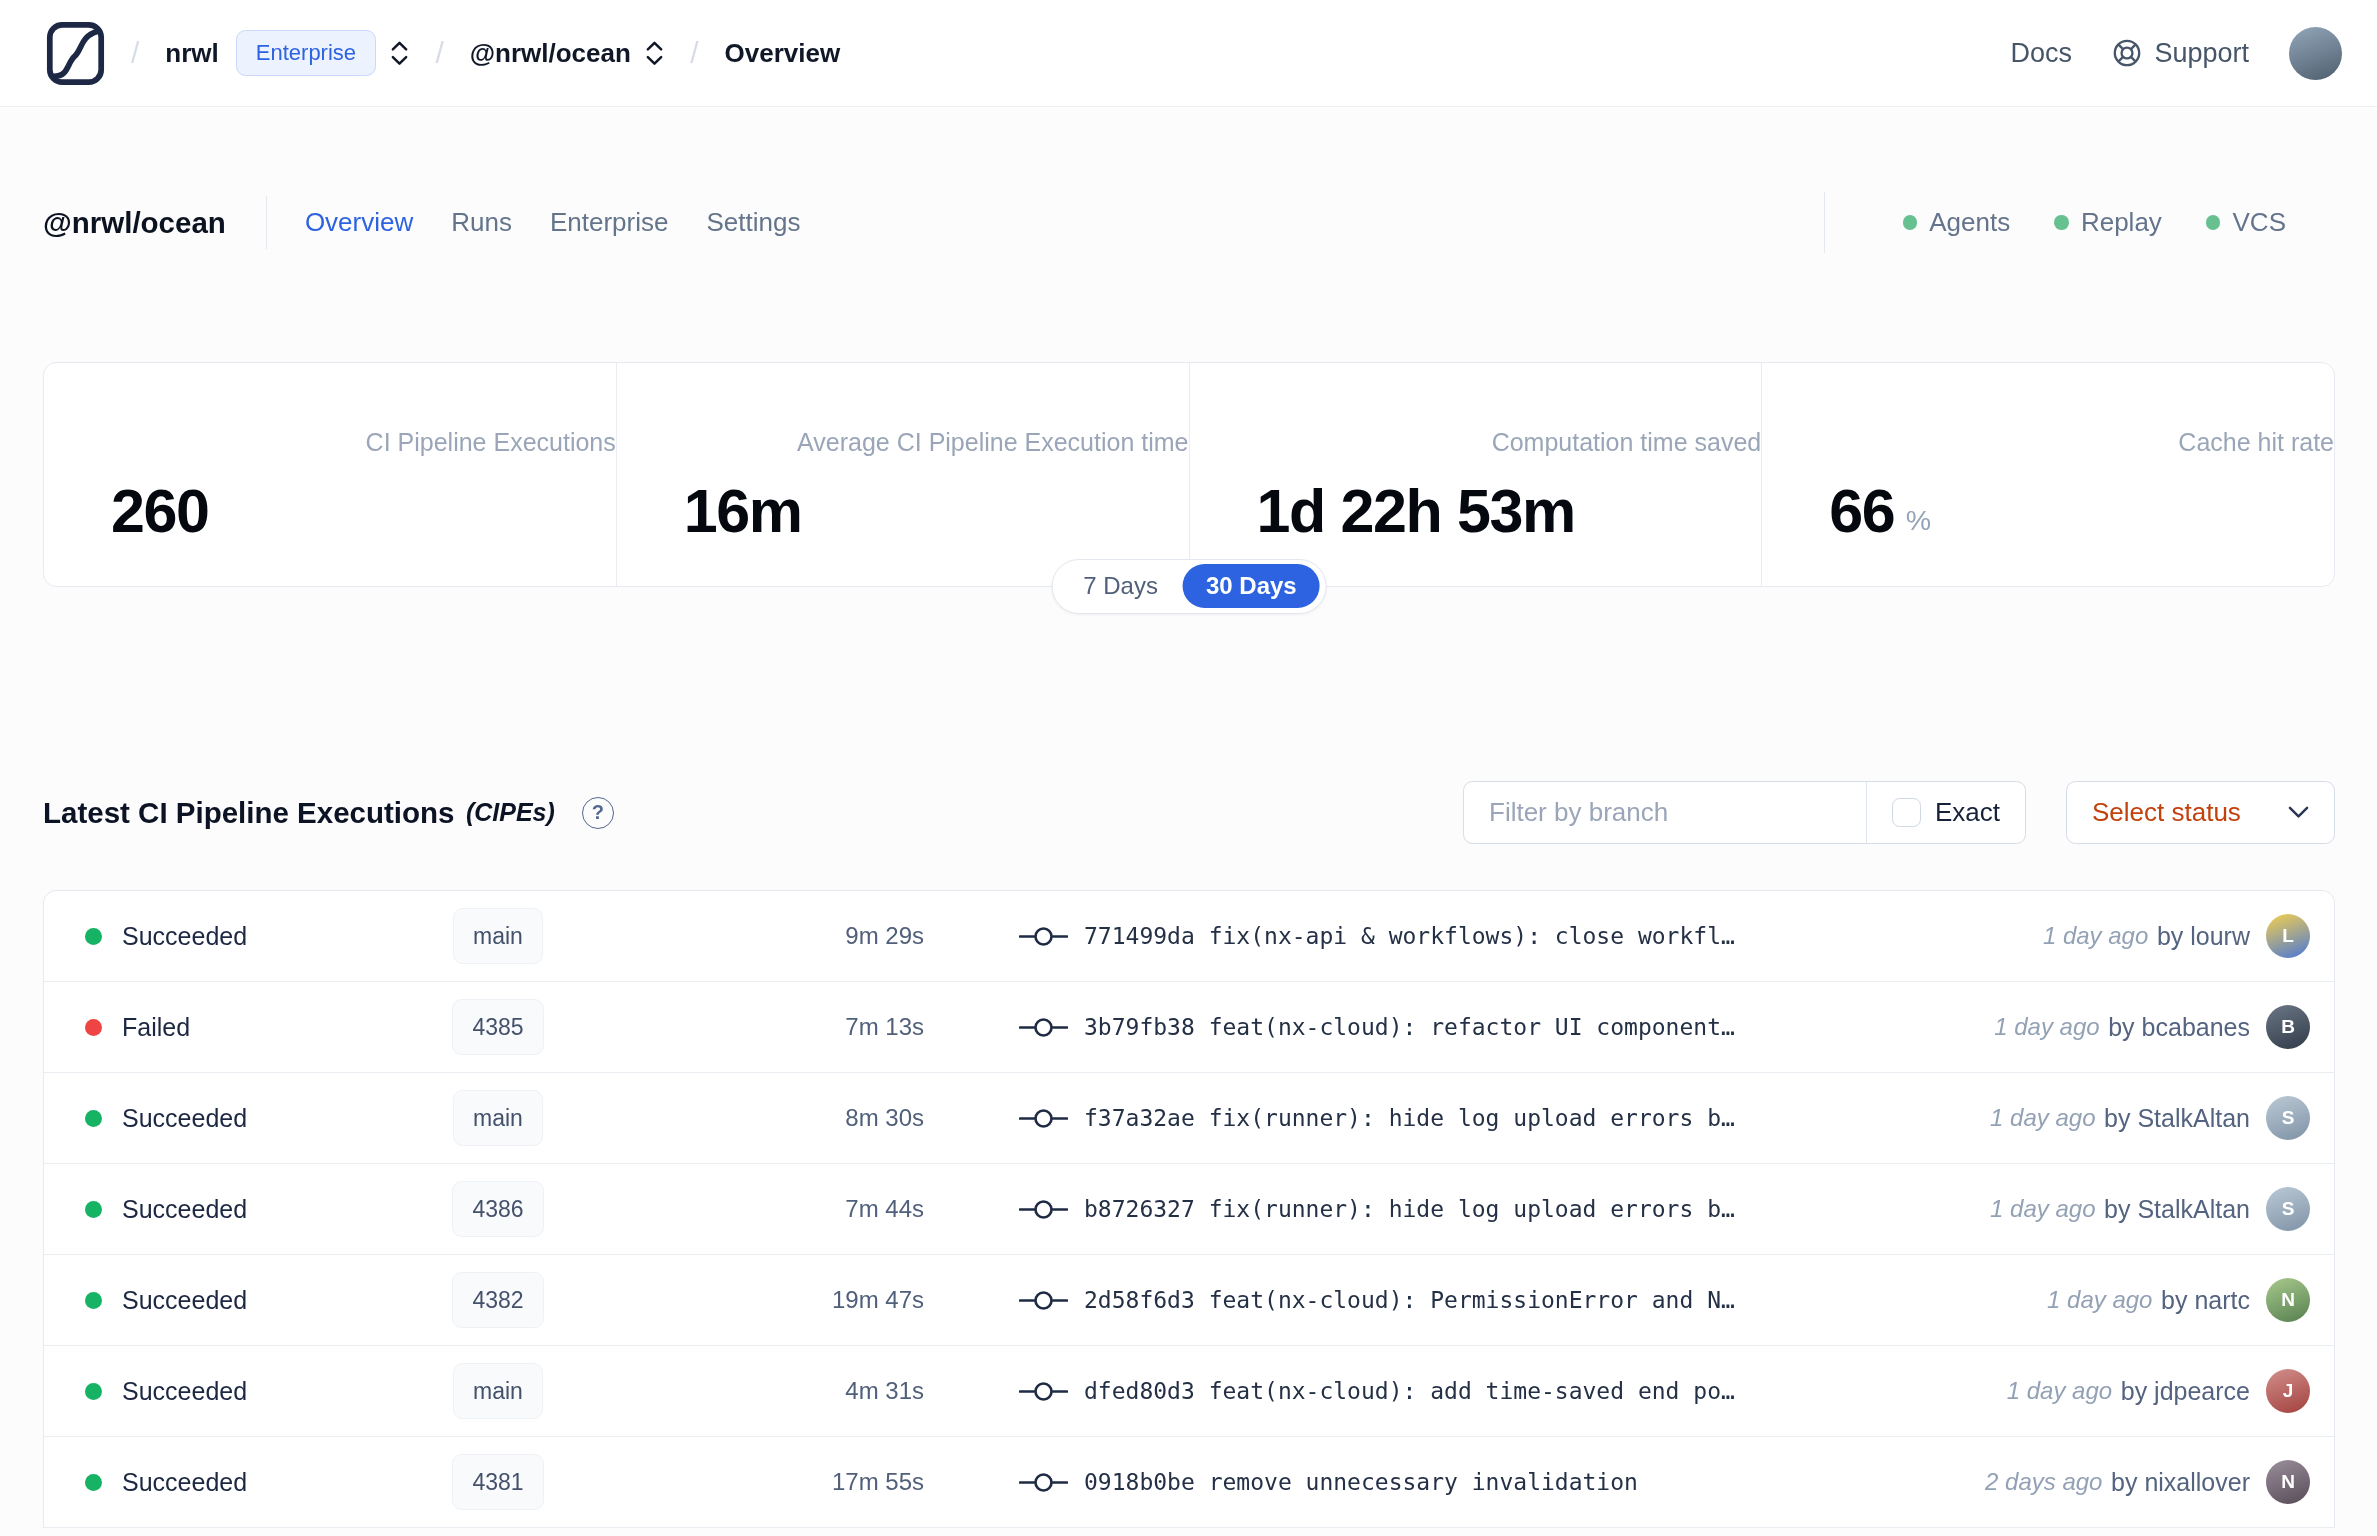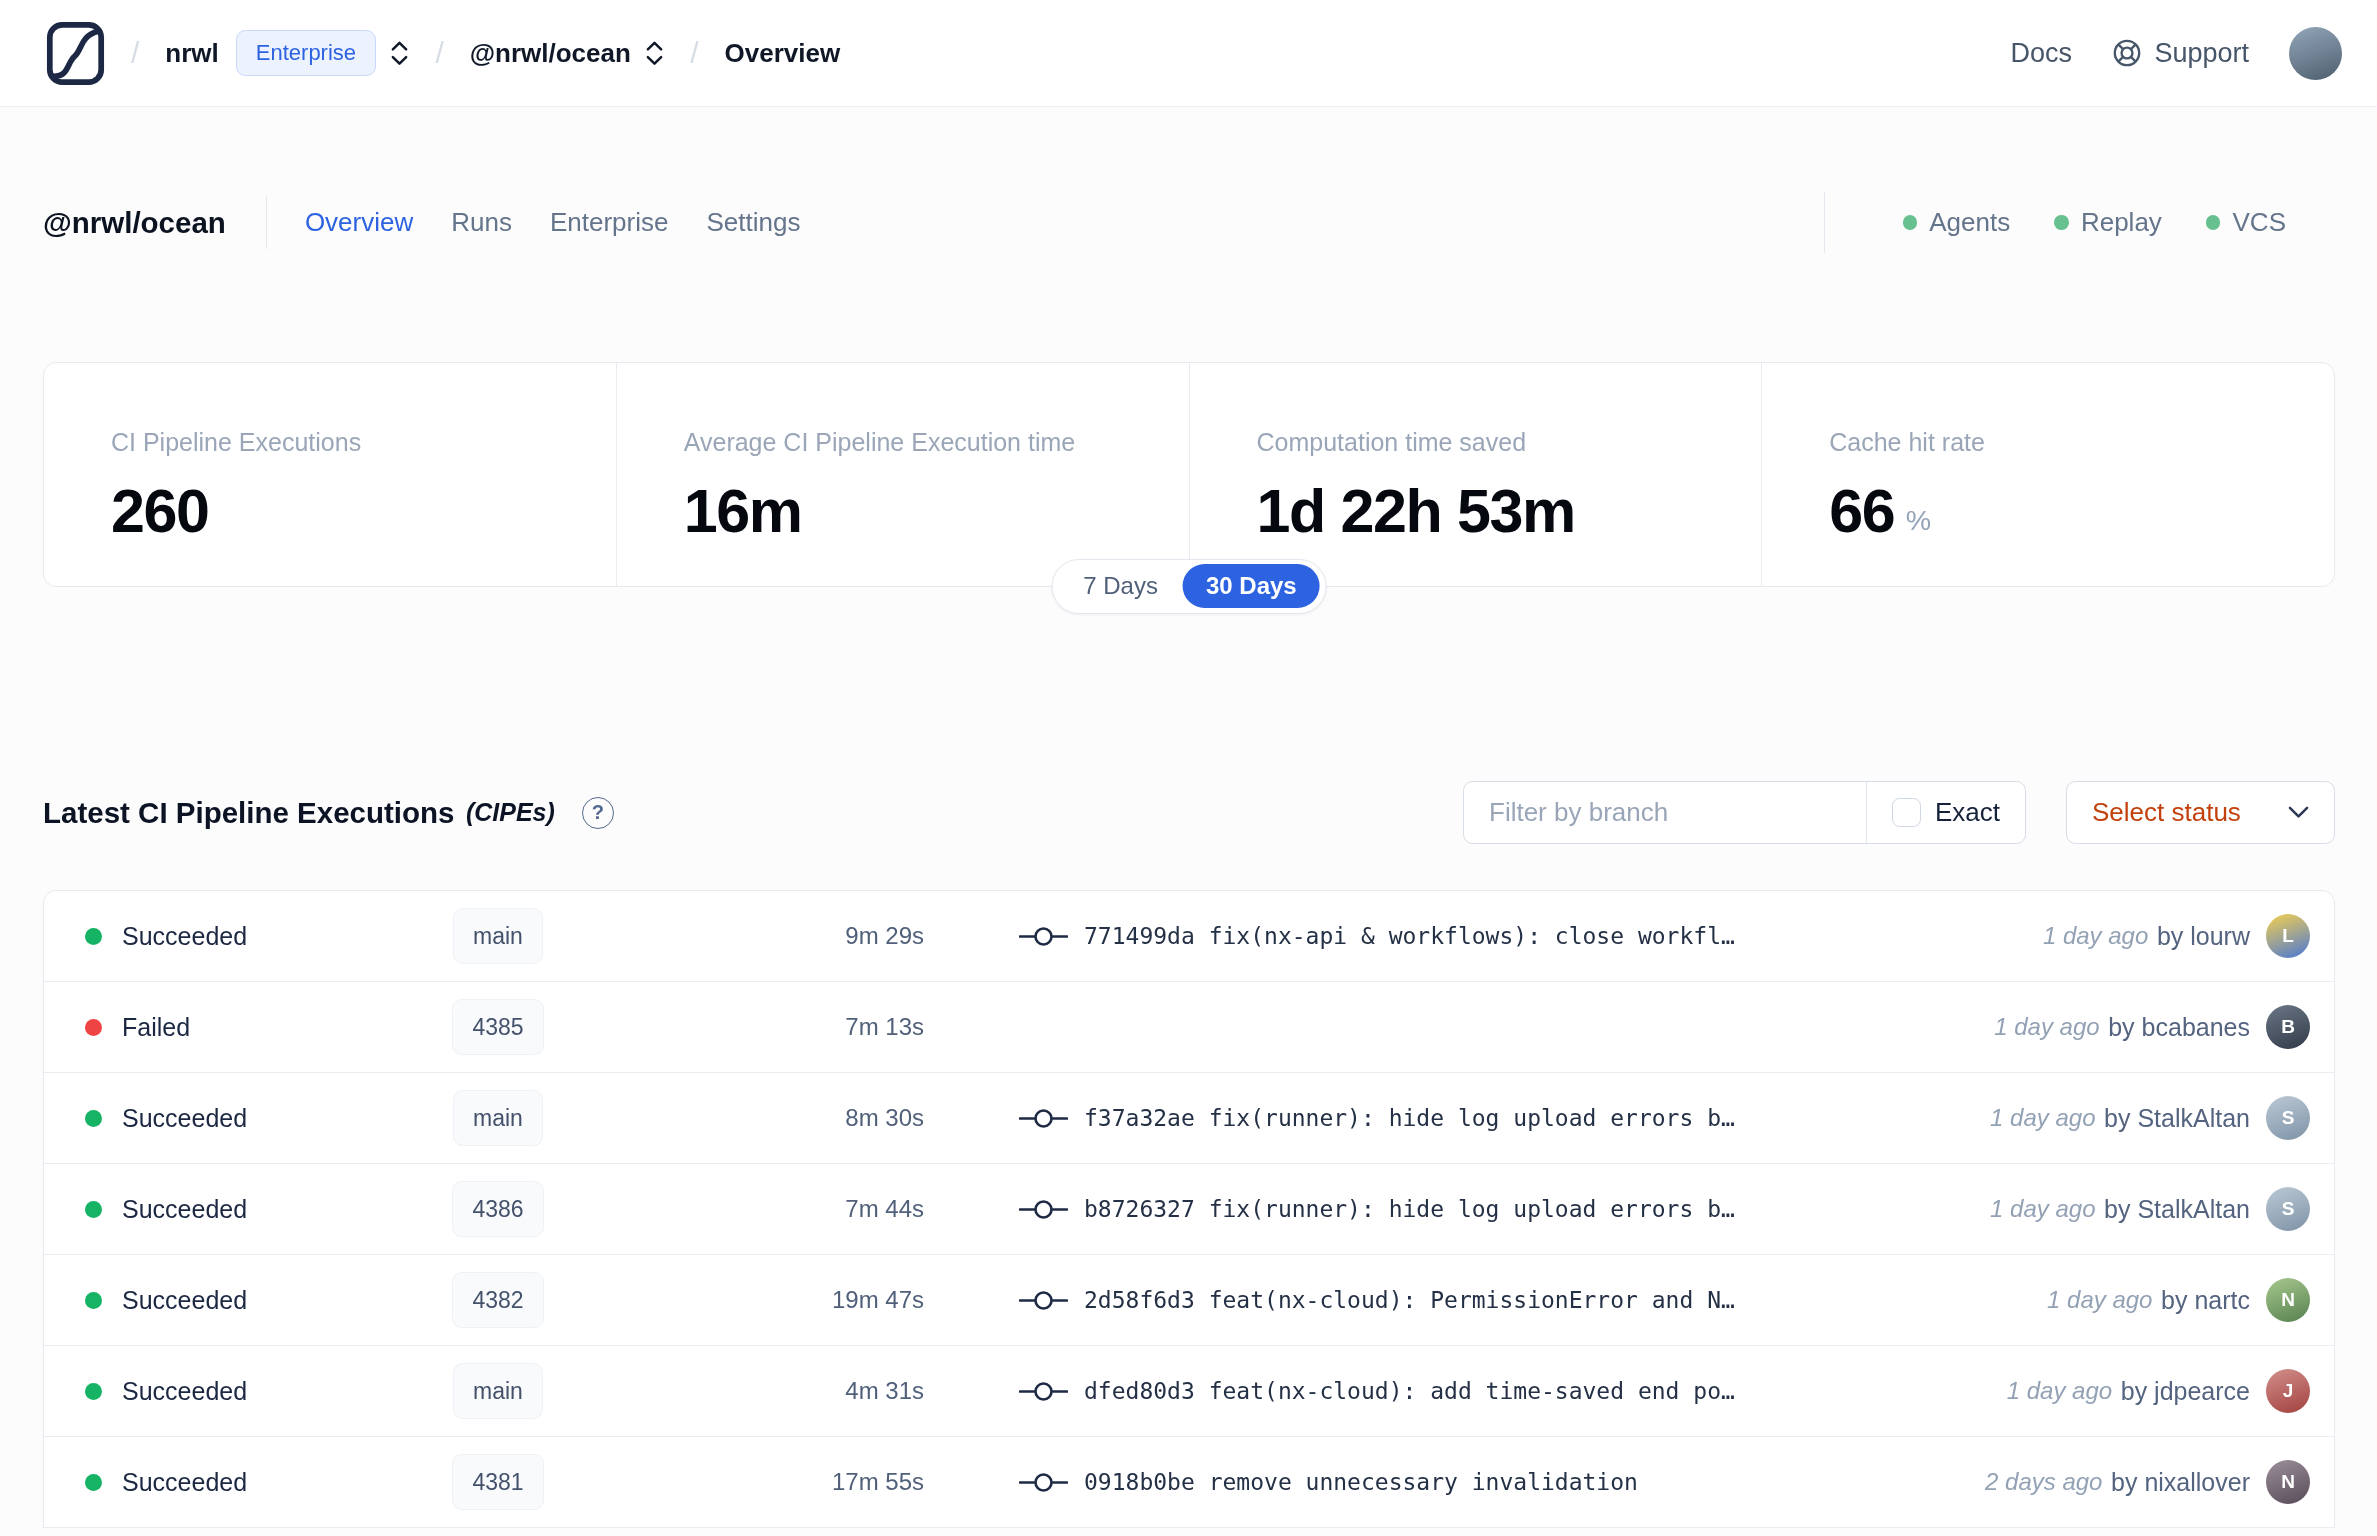--- a/index.html
+++ b/index.html
@@ -27,21 +27,21 @@
   .tab { font-size:26px; font-weight:500; color:#64748b; }
   .tab.active { color:#2d63e0; }
   .services-div { width:1px; background:#e4e9f0; height:61px; margin-left:auto; }
   .services { display:flex; align-items:center; gap:44px; margin-left:78px; padding-right:49px; }
   .service { display:flex; align-items:center; gap:12.4px; }
   .service-dot { width:14.3px; height:14.3px; border-radius:50%; background:#67c08f; }
   .service-label { font-size:26px; color:#64748b; }
 
   
   .stats { position:relative; margin:108px 43px 0; background:#fff; border:1px solid #e6eaf0;
-           border-radius:13.3px; display:flex; height:225px; }
+           border-radius:13.3px; display:flex; height:225px;text-align:right; }
   .stat { flex:1; padding:65px 0 0 67px; border-left:1px solid #e9edf2; }
   .stat:first-child { border-left:0; }
   .stat-label { font-size:25px; color:#9aa6b8; font-weight:500; }
   .stat-value { margin-top:19px; font-size:61px; font-weight:700; letter-spacing:-1.4px;
                 color:#05080f; display:flex; align-items:flex-end; }
   .stat-suffix { font-size:28.5px; color:#94a3b8; font-weight:500; margin-left:11.4px; padding-bottom:8.6px; letter-spacing:0; }
   .range-toggle { position:absolute; left:50%; bottom:-27.6px; transform:translateX(-50%);
                   height:55px; background:#fff; border:1px solid #e3e8ef; border-radius:950px;
                   display:flex; align-items:center; padding:0 5.7px; box-shadow:0 1px 2.9px rgba(15,23,42,.06); }
   .range-opt { font-size:24px; color:#51607a; font-weight:500; padding:0 25px; }
@@ -250,20 +250,30 @@
       </span>
     </div>
 
     <div class="row">
       <span class="dot failed"></span>
       <span class="row-status">Failed</span>
       <span class="branch-cell">
         <span class="branch">4385</span>
       </span>
       <span class="duration">7m 13s</span>
+      <span class="commit">
+        <span style="display:flex;">
+          <svg width="49" height="23" viewBox="0 0 52 24" fill="none" stroke="#1f2a44" stroke-width="2.8" stroke-linecap="round">
+            <path d="M1 12 L16 12"></path>
+              <circle cx="26" cy="12" r="8.5"></circle>
+              <path d="M36 12 L51 12"></path>
+          </svg>
+        </span>
+        <span class="commit-text"><span>3b79fb38</span> <span>feat(nx-cloud): refactor UI component…</span></span>
+      </span>
       <span class="meta">
         <span class="time">1 day ago</span>
         <span class="author">by bcabanes</span>
         <span class="row-avatar" style="background: linear-gradient(160deg, rgb(107, 118, 134), rgb(49, 59, 73));">B</span>
       </span>
     </div>
 
     <div class="row">
       <span class="dot success"></span>
       <span class="row-status">Succeeded</span>

